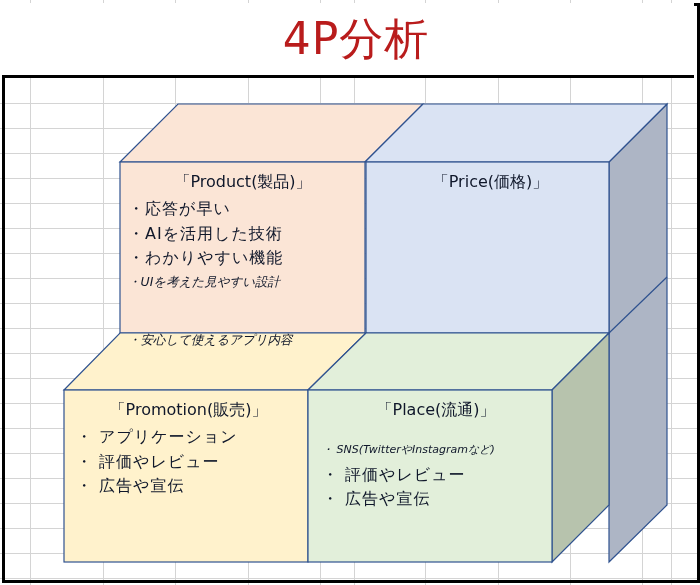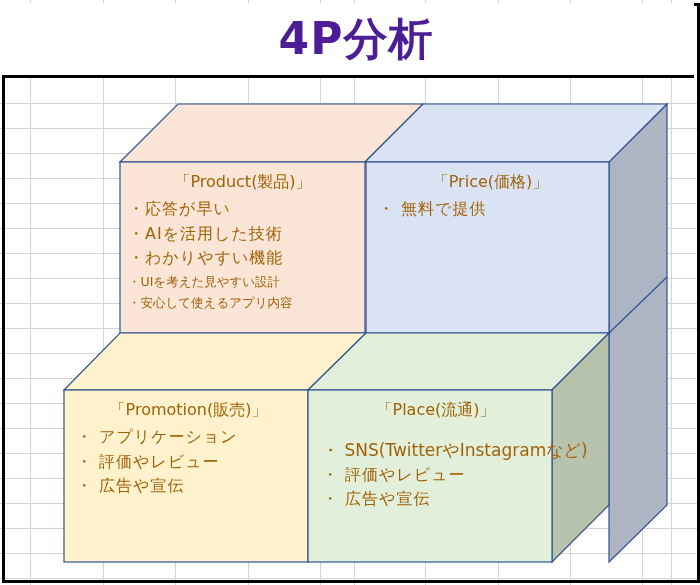--- a/index.html
+++ b/index.html
@@ -3,26 +3,26 @@
 <meta charset="utf-8">
 <style>
   html, body { margin:0; padding:0; background:#ffffff; }
   body { width:700px; height:585px; position:relative; overflow:hidden;
          font-family:"DejaVu Sans", "Liberation Sans", sans-serif; }
   .grid { position:absolute; left:0; top:0; width:700px; height:585px; }
   .frame { position:absolute; left:2px; top:3px; width:692px; height:574px;
            border:3px solid #000; box-sizing:content-box; }
   .title-box { position:absolute; left:2px; top:3px; width:692px; height:72px;
                border-bottom:3px solid #000; display:flex; align-items:center; justify-content:center; background:#fff; }
-  .title { font-size:44px; color:#4c1d95; letter-spacing:1px; font-family:"DejaVu Sans", sans-serif; font-weight:bold;margin-left:16px; }
+  .title { font-size:44px; color:#b91c1c; letter-spacing:1px; font-family:"DejaVu Sans", sans-serif; font-weight:normal;margin-left:16px; }
   svg.cubes { position:absolute; left:0; top:0; }
-  .face-text { position:absolute; color:#a16207; }
+  .face-text { position:absolute; color:#0f172a; }
   .face-title { font-size:16px; text-align:center; margin-bottom:4px; white-space:nowrap; }
   .item { font-size:16px; line-height:24.5px; white-space:nowrap; letter-spacing:1px; }
-  .item.small { font-size:12.5px; letter-spacing:0; }
+  .item.small { font-size:12.5px; letter-spacing:0;font-style:italic; }
 </style>
 </head>
 <body>
 
 <svg class="grid" width="700" height="585">
   <g stroke="#d4d4d4" stroke-width="1" id="gridlines">
       <line x1="30.5" x2="30.5" y1="0" y2="585"></line>
       <line x1="103.5" x2="103.5" y1="0" y2="585"></line>
       <line x1="175.5" x2="175.5" y1="0" y2="585"></line>
       <line x1="248.5" x2="248.5" y1="0" y2="585"></line>
@@ -87,33 +87,32 @@
     <rect fill="#e2efda" x="308" y="390" width="244" height="172"></rect>
   </g>
 </svg>
 
 <div class="face-text" style="left:128px; top:172px; width:230px;">
   <div class="face-title">「Product(製品)」</div>
   <div class="item">・応答が早い</div>
   <div class="item">・AIを活用した技術</div>
   <div class="item">・わかりやすい機能</div>
   <div class="item small" style="line-height:21px;">・UIを考えた見やすい設計</div>
-  <div class="item small" style="line-height:21px;">・安心して使えるアプリ内容</div>
+  <div class="item small" style="line-height:21px;margin-top:37px;">・安心して使えるアプリ内容</div>
 </div>
 
 <div class="face-text" style="left:378px; top:172px; width:225px;">
   <div class="face-title">「Price(価格)」</div>
-  <div class="item">・ 無料で提供</div>
 </div>
 
 <div class="face-text" style="left:76px; top:400px; width:225px;">
   <div class="face-title">「Promotion(販売)」</div>
   <div class="item">・ アプリケーション</div>
   <div class="item">・ 評価やレビュー</div>
   <div class="item">・ 広告や宣伝</div>
 </div>
 
 <div class="face-text" style="left:322px; top:400px; width:228px;">
   <div class="face-title">「Place(流通)」</div>
-  <div class="item small" style="font-size:17px; line-height:24.5px;margin-top:17px;">・ SNS(TwitterやInstagramなど)</div>
+  <div class="item small" style="font-size:11px; line-height:24.5px;margin-top:17px;">・ SNS(TwitterやInstagramなど)</div>
   <div class="item">・ 評価やレビュー</div>
   <div class="item">・ 広告や宣伝</div>
 </div>
 
 </body></html>

